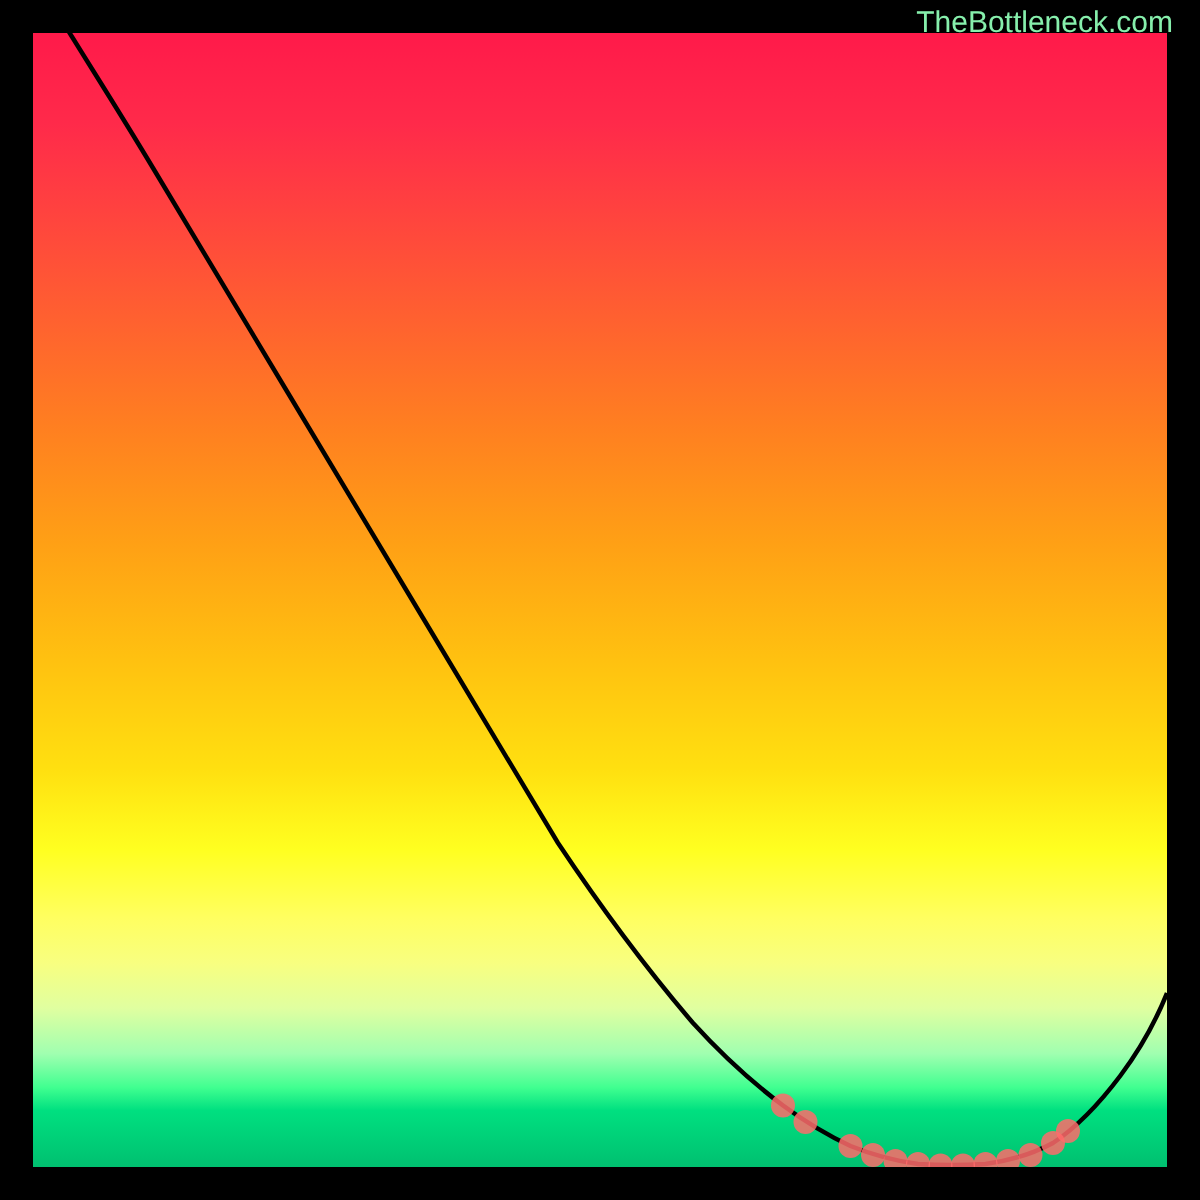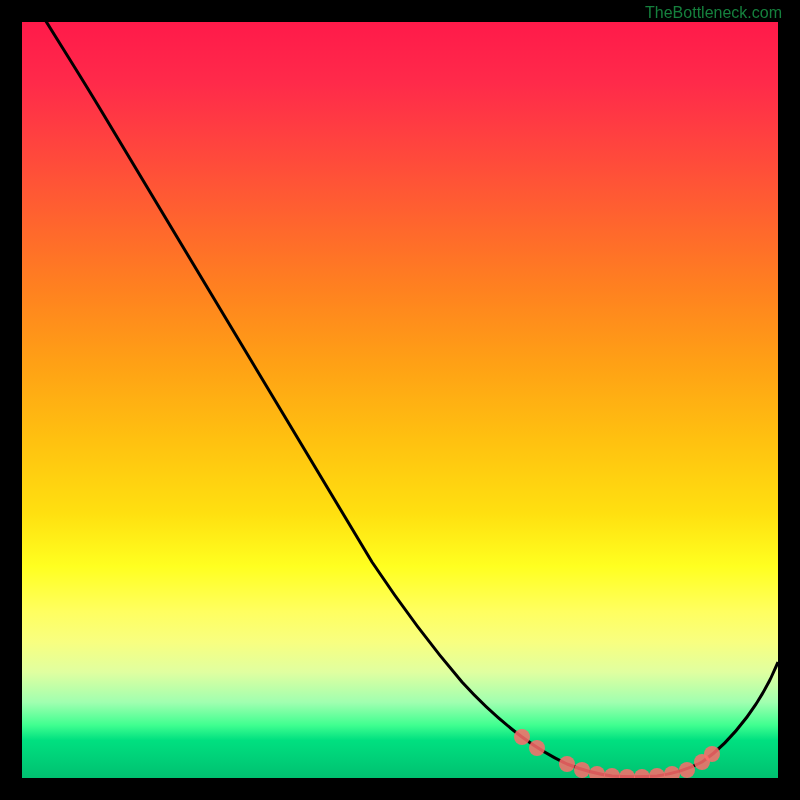--- a/index.html
+++ b/index.html
@@ -7,22 +7,22 @@
     width: 800px;
     height: 800px;
     background: #000;
     position: relative;
     font-family: Arial, sans-serif;
   }
   .watermark {
     position: absolute;
     top: 4px;
     right: 18px;
-    color: #15803d;
-    font-size: 16px;
+    color: #86efac;
+    font-size: 20px;
     font-weight: 500;
     z-index: 10;
   }
   .plot-area {
     position: absolute;
     left: 22px;
     top: 22px;
     width: 756px;
     height: 756px;
     overflow: hidden;

